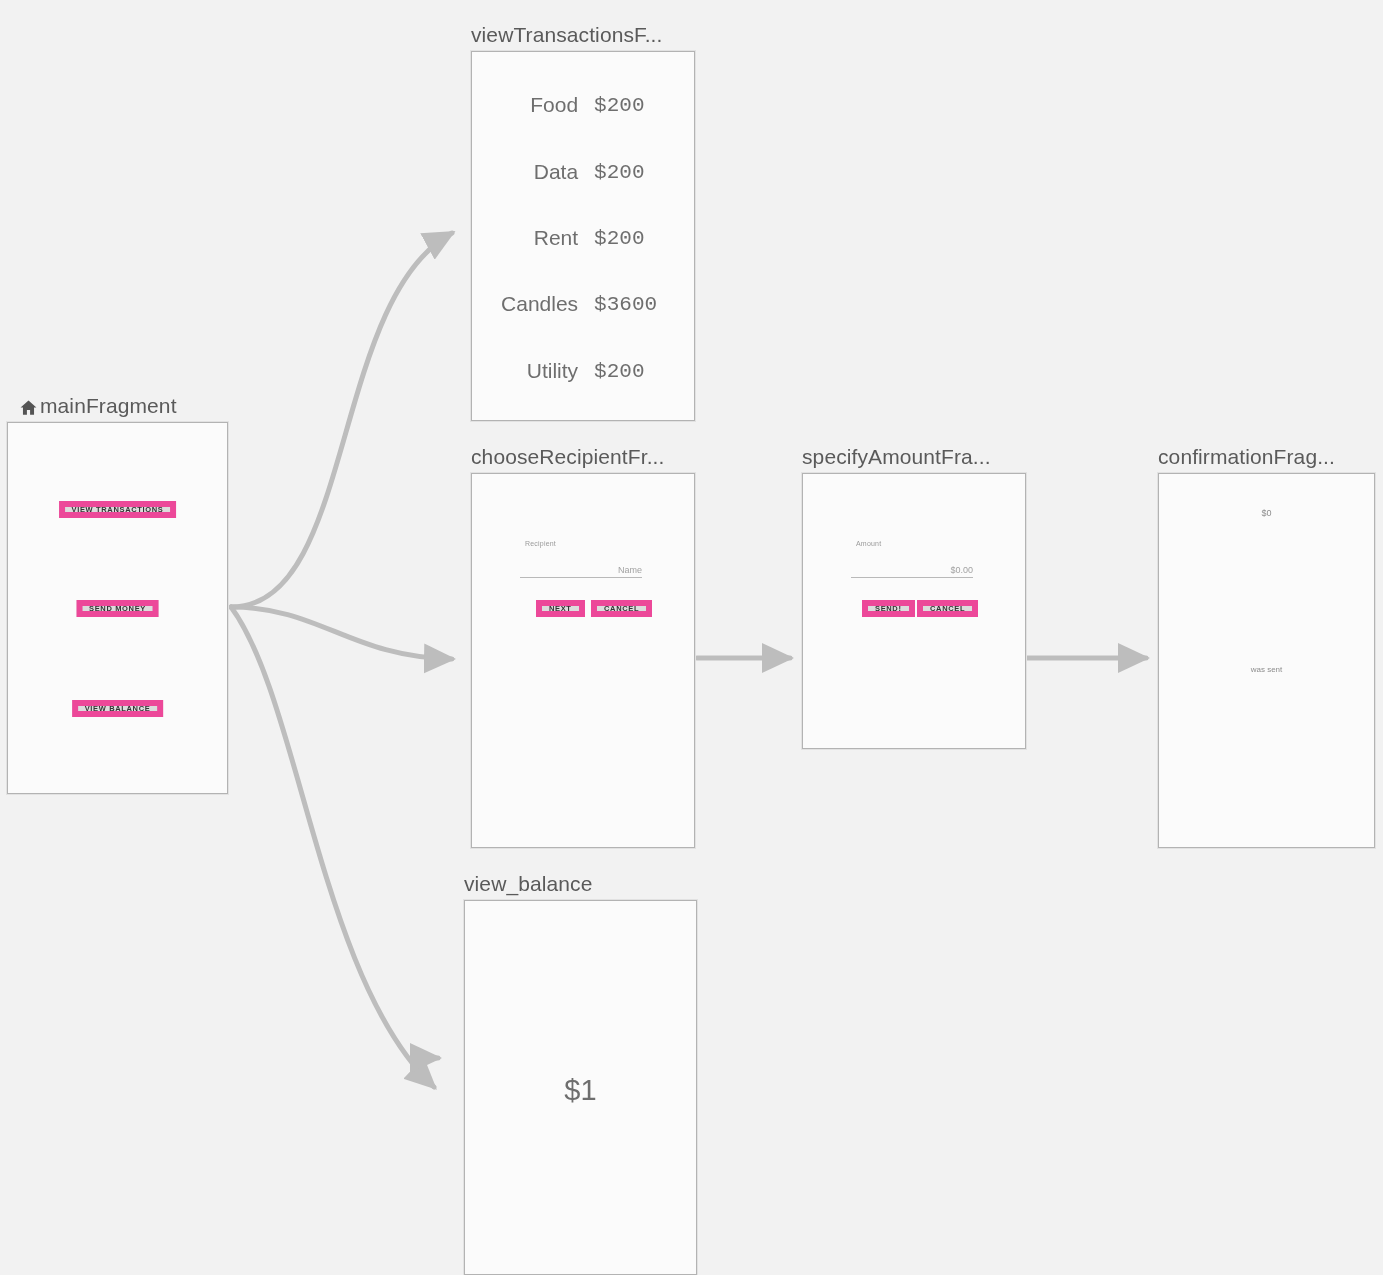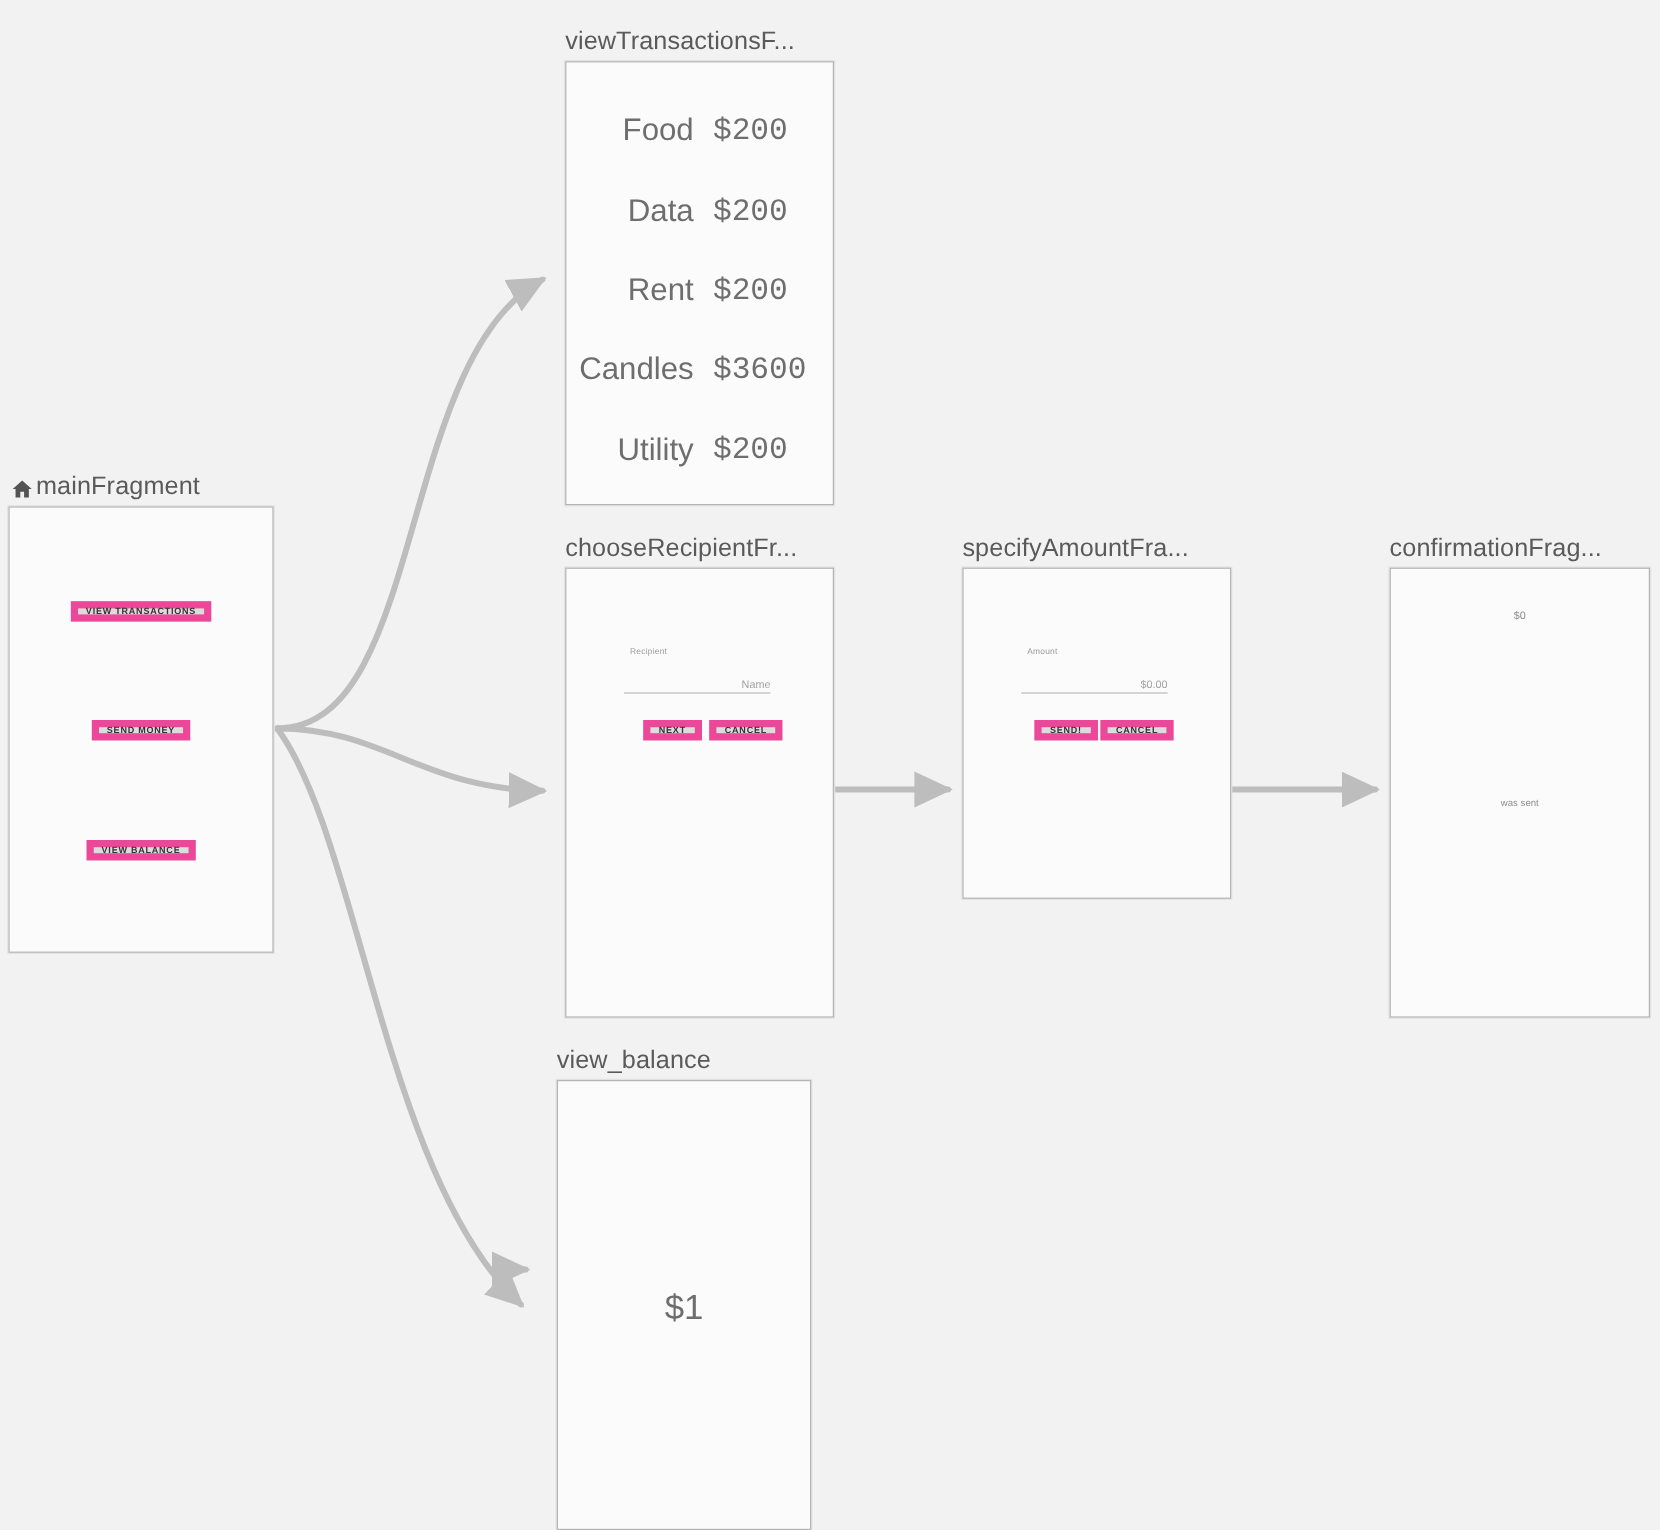--- a/index.html
+++ b/index.html
@@ -25,38 +25,38 @@
   .dest-label {
     position: absolute;
     bottom: 100%;
     left: 0;
     margin-bottom: 4px;
     font-size: 21px;
     color: #5a5a5a;
     white-space: nowrap;
     letter-spacing: 0.1px;
   }
-  .dest-label.with-icon { left: 2px; display: flex; align-items: center; gap: 2px; margin-top: 10px; }
+  .dest-label.with-icon { left: 12px; display: flex; align-items: center; gap: 2px; margin-top: 10px; }
   .home-icon { display: inline-block; width: 19px; height: 19px; position: relative; top: 1px; }
   .card {
     position: absolute;
     left: 0; top: 0;
     width: 100%; height: 100%;
     background: #fbfbfb;
     border: 1px solid #b3b3b3;
     box-shadow: 0 0 0 1px #e2e2e2;
     overflow: hidden;
   }
   
   .tx-row {
     position: absolute;
     left: 0; width: 100%;
     display: flex;
     align-items: center;
-    font-size: 26px;
+    font-size: 21px;
     color: #6e6e6e;
   }
   .tx-name { width: 55%; text-align: right; padding-right: 16px; }
   .tx-amt  { width: 45%; text-align: left; font-family: Liberation Mono, monospace; }
   
   .mini-btn {
     position: absolute;
     background: #dcdcdc;
     border: 6px solid #ec4899;
     color: #333;
@@ -188,20 +188,20 @@
   </div>
 
   <div class="dest" style="left:1158px; top:473px; width:217px; height:375px;">
     <div class="dest-label">confirmationFrag...</div>
     <div class="card">
       <div class="conf-text" style="top: 34px; font-size: 9px;">$0</div>
       <div class="conf-text" style="top:191px; font-size:8px;">was sent</div>
     </div>
   </div>
 
-  <div class="dest" style="left:464px; top:900px; width:212px; height:375px;">
+  <div class="dest" style="left:464px; top:900px; width:233px; height:375px;">
     <div class="dest-label">view_balance</div>
     <div class="card">
       <div class="balance-amt" style="top:173px;">$1</div>
     </div>
   </div>
 
 </div>
 
 </body></html>

